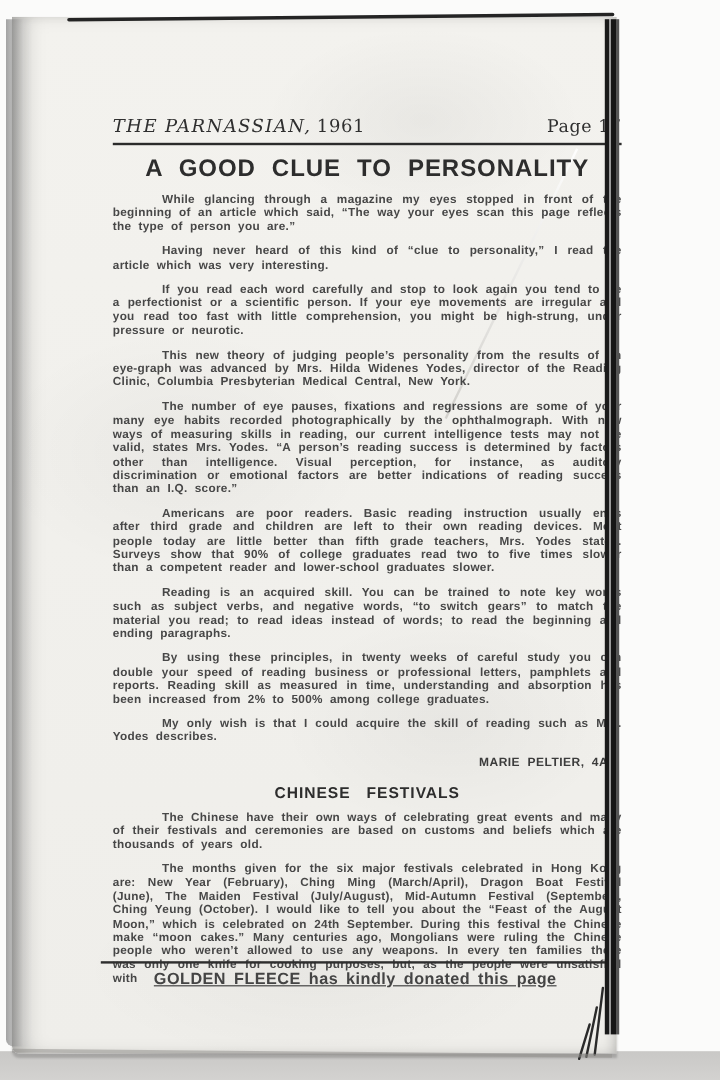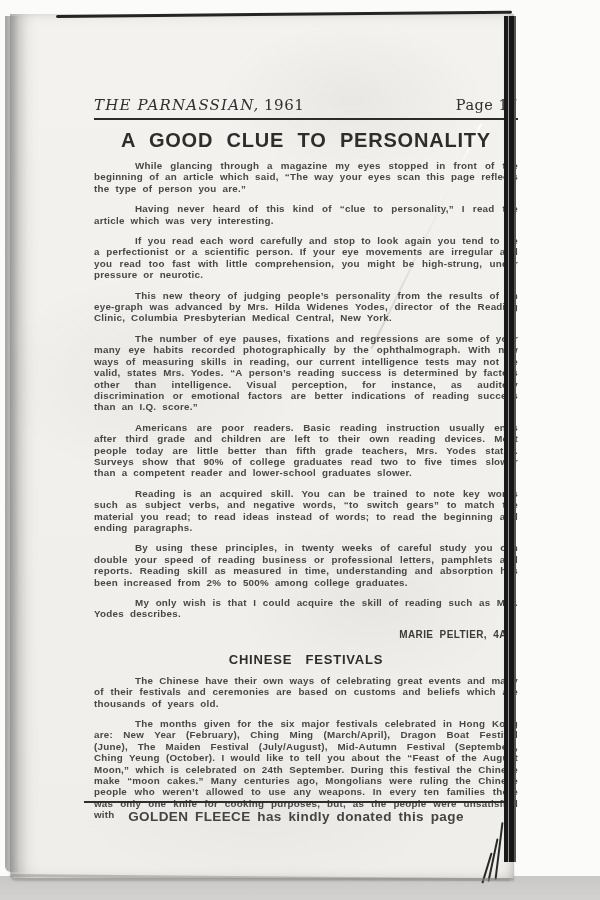--- a/index.html
+++ b/index.html
@@ -111,21 +111,21 @@
     font-size:10px;font-weight:700;color:#3c3c3c;
     letter-spacing:0.4px;word-spacing:3px;padding-right:8px;
   }
   
   .sponsor-footer{
     position:absolute;left:84px;top:801px;width:424px;
     border-top:2px solid #2e2e2e;padding-top:4px;text-align:center;
   }
   .sponsor-text{
     font-size:13.5px;font-weight:700;color:#444;
-    letter-spacing:0.4px;word-spacing:2.5px;
+    letter-spacing:0.4px;word-spacing:2.5px;text-decoration:underline;
   }
 </style>
 </head>
 <body>
 
 <div class="scan">
 
   <div class="surface-below"></div>
 
   <div class="page">

